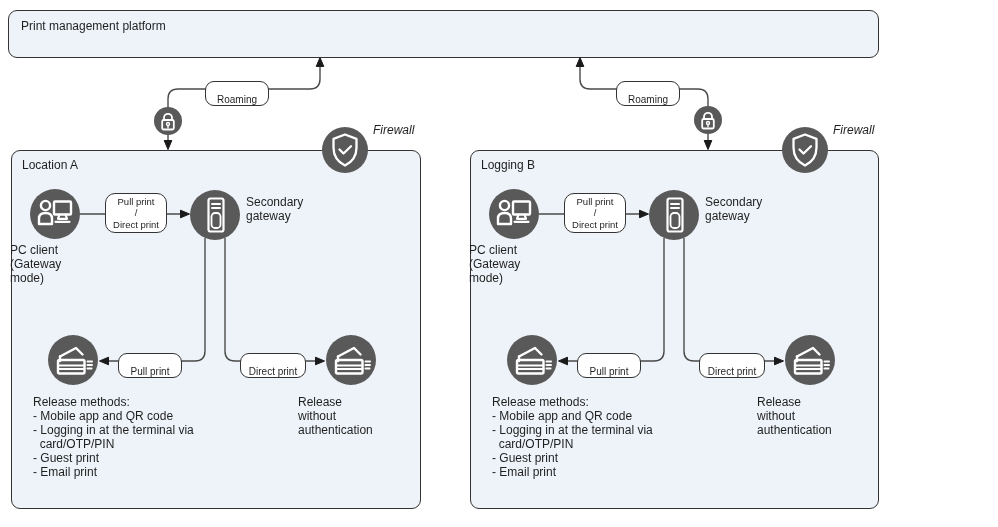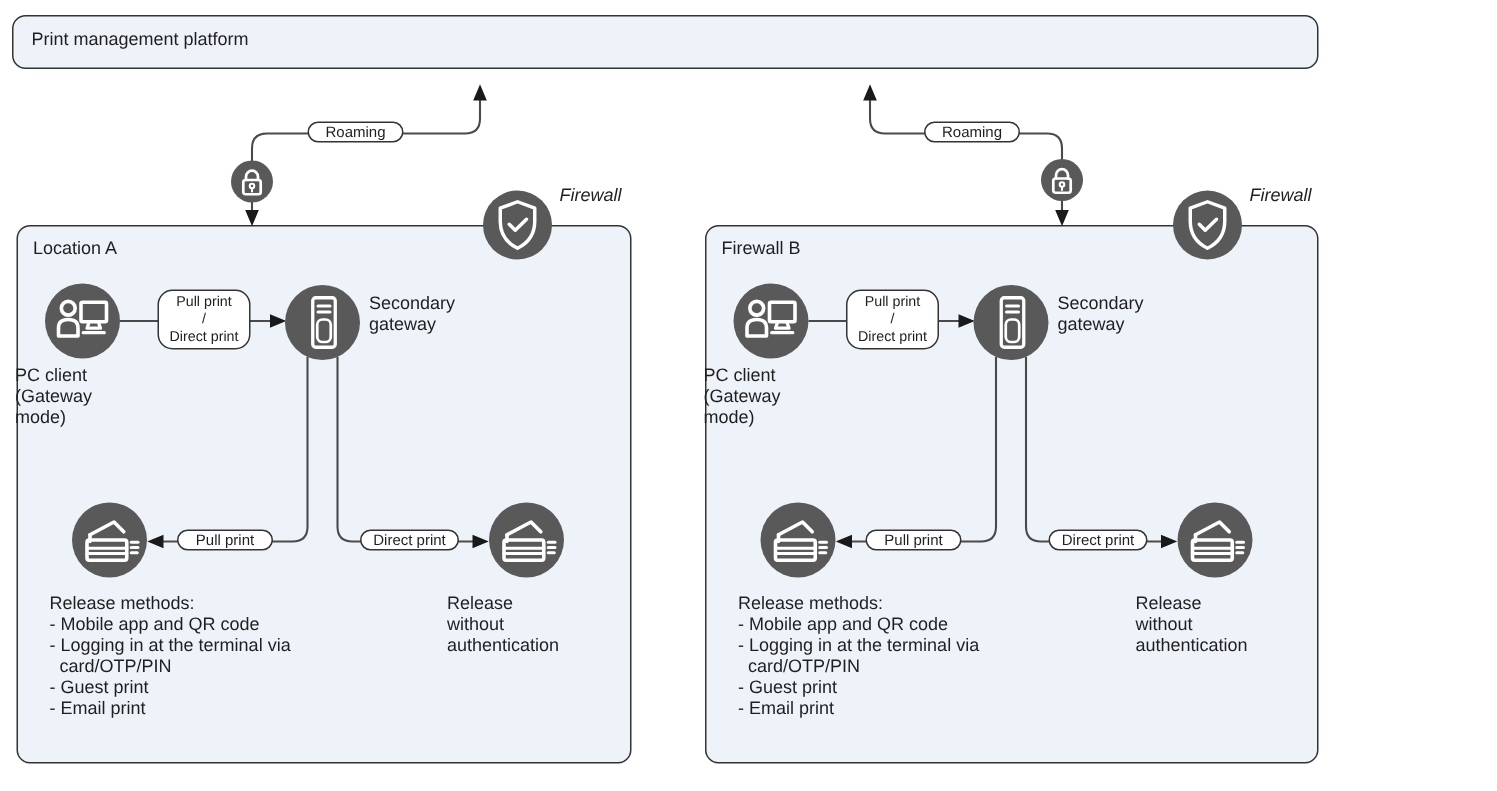--- a/index.html
+++ b/index.html
@@ -26,39 +26,39 @@
   .node{position:absolute;width:50px;height:50px;border-radius:50%;
     background:var(--circle-fill);display:flex;align-items:center;justify-content:center;}
   .node svg, .badge svg{display:block;}
   .icon-stroke{stroke:#ffffff;fill:none;stroke-linecap:round;stroke-linejoin:round;}
 
   .badge{position:absolute;border-radius:50%;background:var(--circle-fill);
     display:flex;align-items:center;justify-content:center;z-index:3;}
   .badge.lock{width:28px;height:28px;}
   .badge.shield{width:46px;height:46px;}
 
-  .pill{position:absolute;height:14px;background:var(--pill-fill);
+  .pill{position:absolute;height:25px;background:var(--pill-fill);
     border:1.1px solid var(--pill-border);border-radius:9px;z-index:3;
     display:flex;align-items:flex-end;justify-content:center;font-size:10px;white-space:nowrap;}
   .pill3{position:absolute;width:62px;height:40px;background:var(--pill-fill);
     border:1.2px solid var(--pill-border);border-radius:10px;z-index:3;
     display:flex;align-items:center;justify-content:center;text-align:center;
     font-size:9.5px;line-height:11.5px;}
 
   .lbl{position:absolute;font-size:12px;line-height:14px;}
   .ml{white-space:pre-wrap;}
   .ctr{}
   .fw-lbl{position:absolute;font-size:12px;z-index:3;font-style:italic;}
 </style>
 </head>
 <body>
 
 <div id="stage">
 
-  <div class="box-bg" style="left:8px;top:10px;width:871px;height:36px;">
+  <div class="box-bg" style="left:8px;top:10px;width:871px;height:48px;">
     <div class="box-title">Print management platform</div>
   </div>
   <div class="box-bg" style="left:11px;top:150px;width:410px;height:359px;"></div>
   <div class="box-bg" style="left:470px;top:150px;width:409px;height:359px;"></div>
 
   <svg class="wires" width="998" height="527" viewBox="0 0 998 527">
     <g>
       <path d="M 320,64 L 320,79 Q 320,89 310,89 L 178,89 Q 168,89 168,99 L 168,143"></path>
       <polygon points="320,57.5 316.2,66.5 323.8,66.5"></polygon>
       <polygon points="168,149.5 164.2,140.5 171.8,140.5"></polygon>
@@ -195,21 +195,21 @@
 - Logging in at the terminal via
   card/OTP/PIN
 - Guest print
 - Email print</div>
     <div class="lbl ml ctr" style="left:287px;top:245px;width:122px;">Release
 without
 authentication</div>
   </div>
 
   <div class="loc" style="left:470px;">
-    <div class="loc-title">Firewall B</div>
+    <div class="loc-title">Logging B</div>
 
     <div class="badge shield" style="left:312px;top:-23px;">
       <svg width="46" height="46" viewBox="0 0 46 46">
         <path class="icon-stroke" stroke-width="2.3" d="M 23,7.5 L 34.5,11.8 V 20.5 C 34.5,29.5 29.5,35.3 23,38.5 C 16.5,35.3 11.5,29.5 11.5,20.5 V 11.8 Z"></path>
         <path class="icon-stroke" stroke-width="2.3" d="M 17.5,22.5 L 21.5,26.5 L 29,19.2"></path>
       </svg>
     </div>
     <div class="fw-lbl" style="left:363px;top:-27px;">Firewall</div>
 
     <div class="node" style="left:19px;top:39px;">

